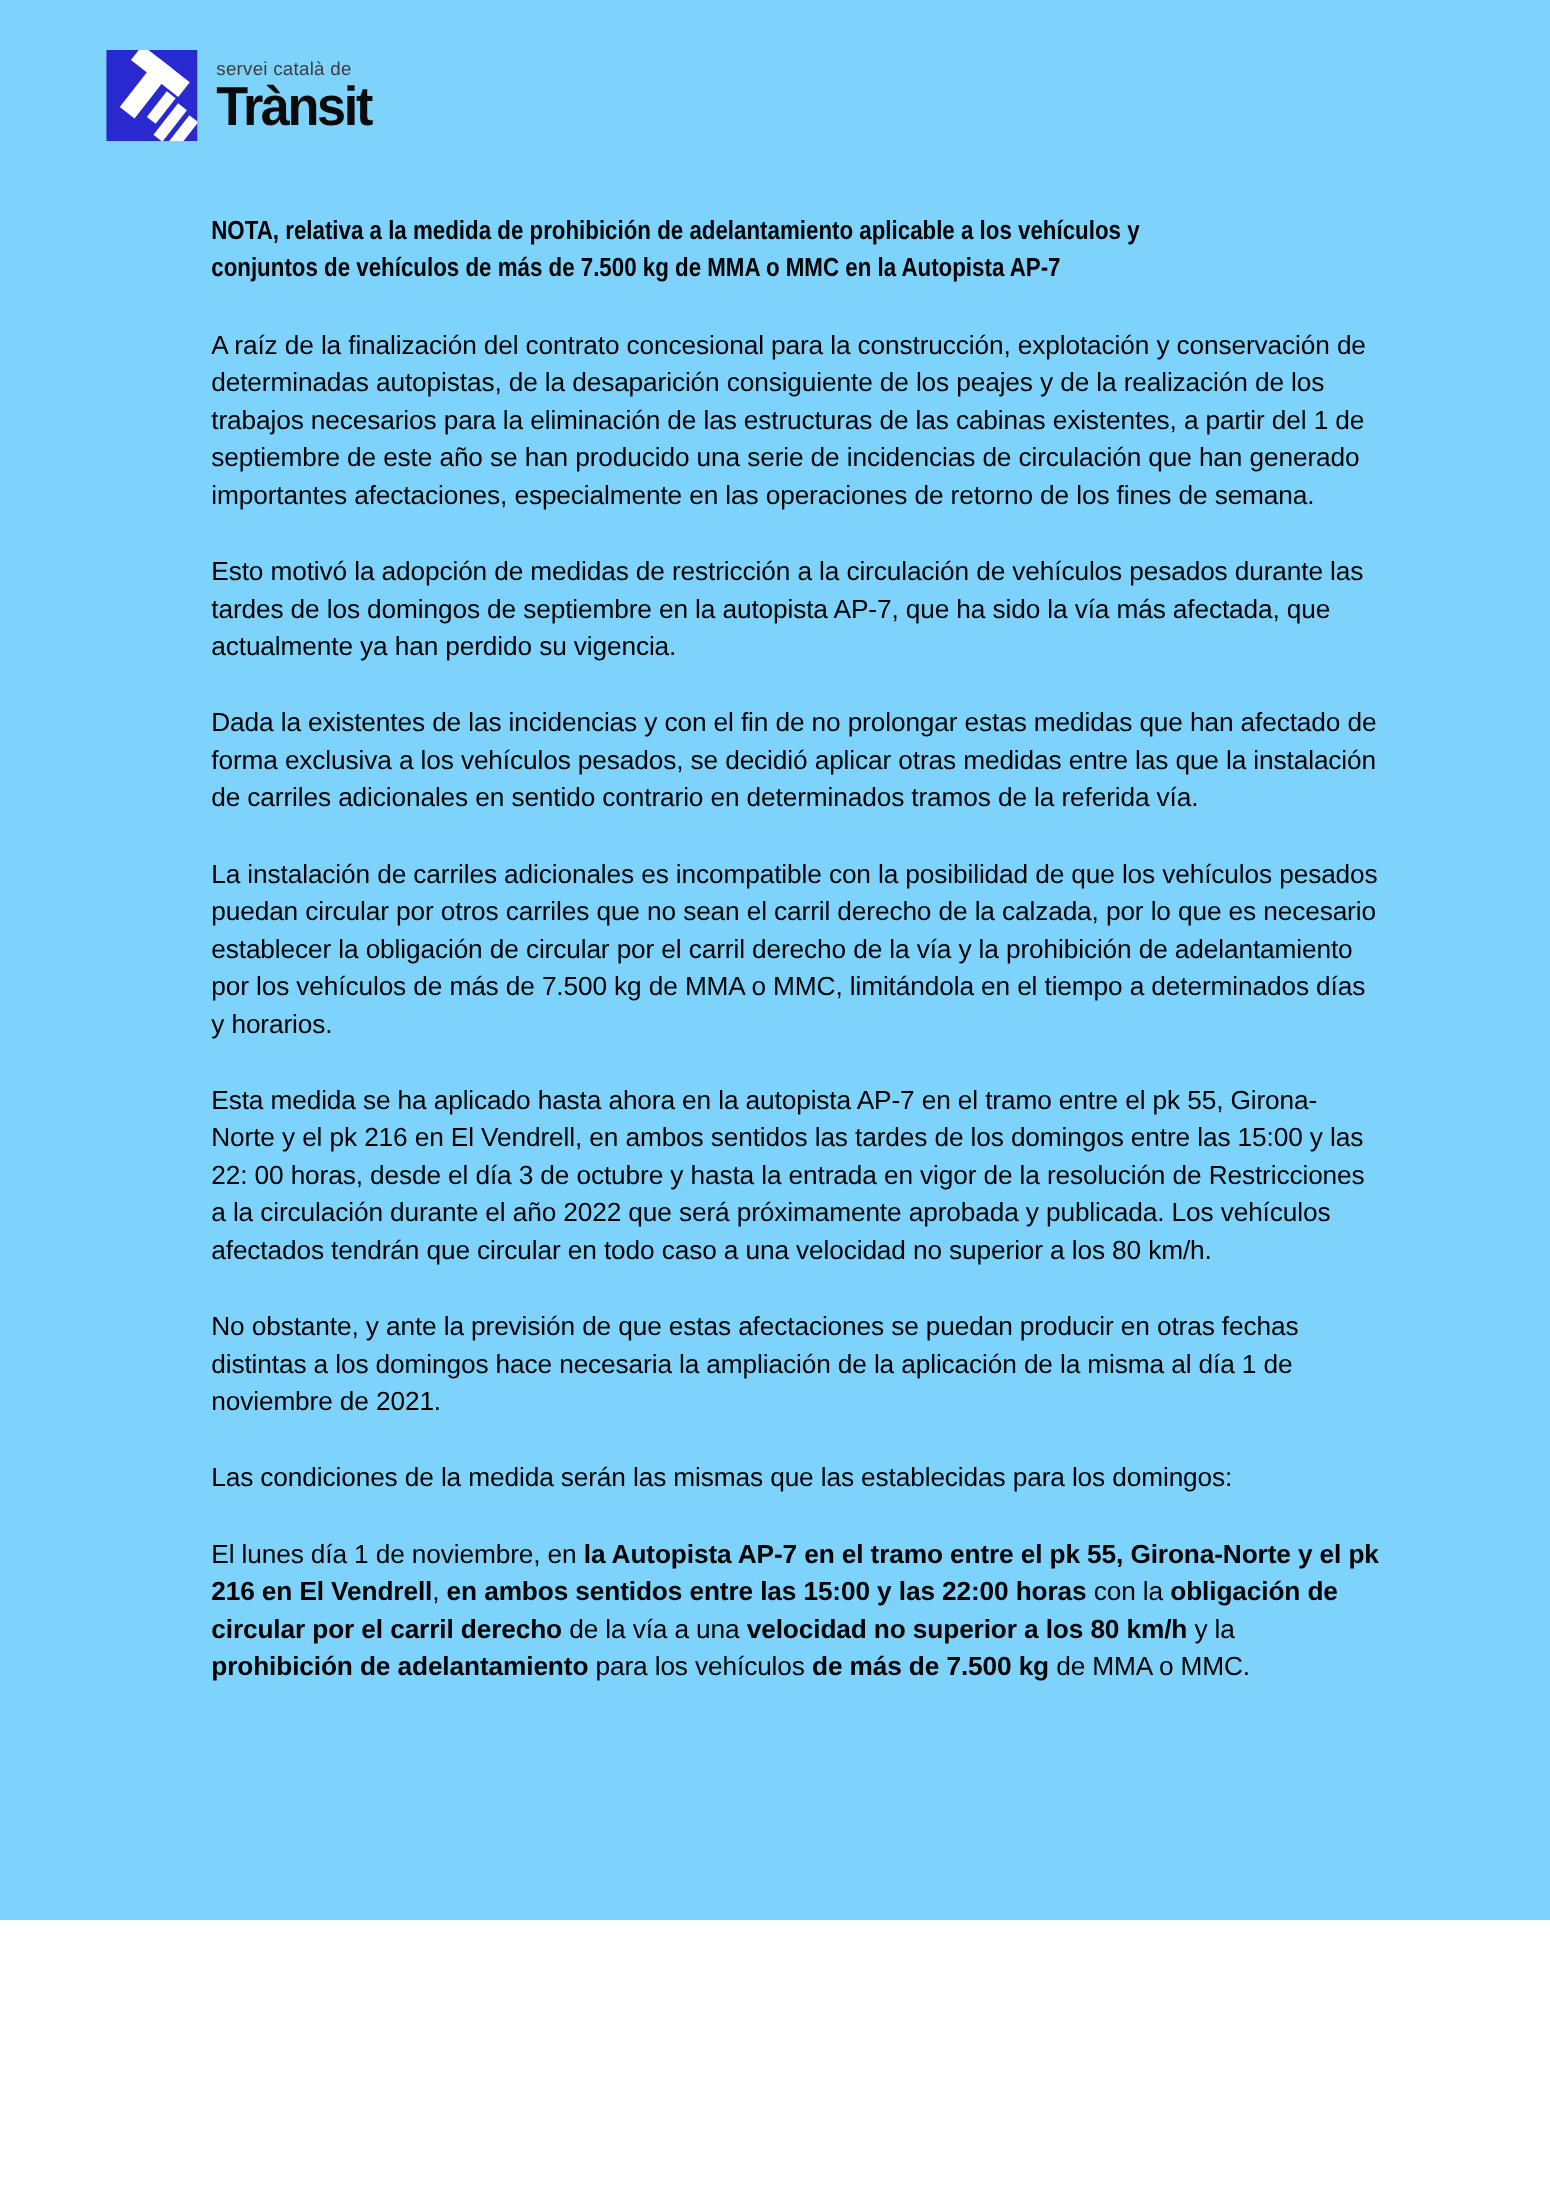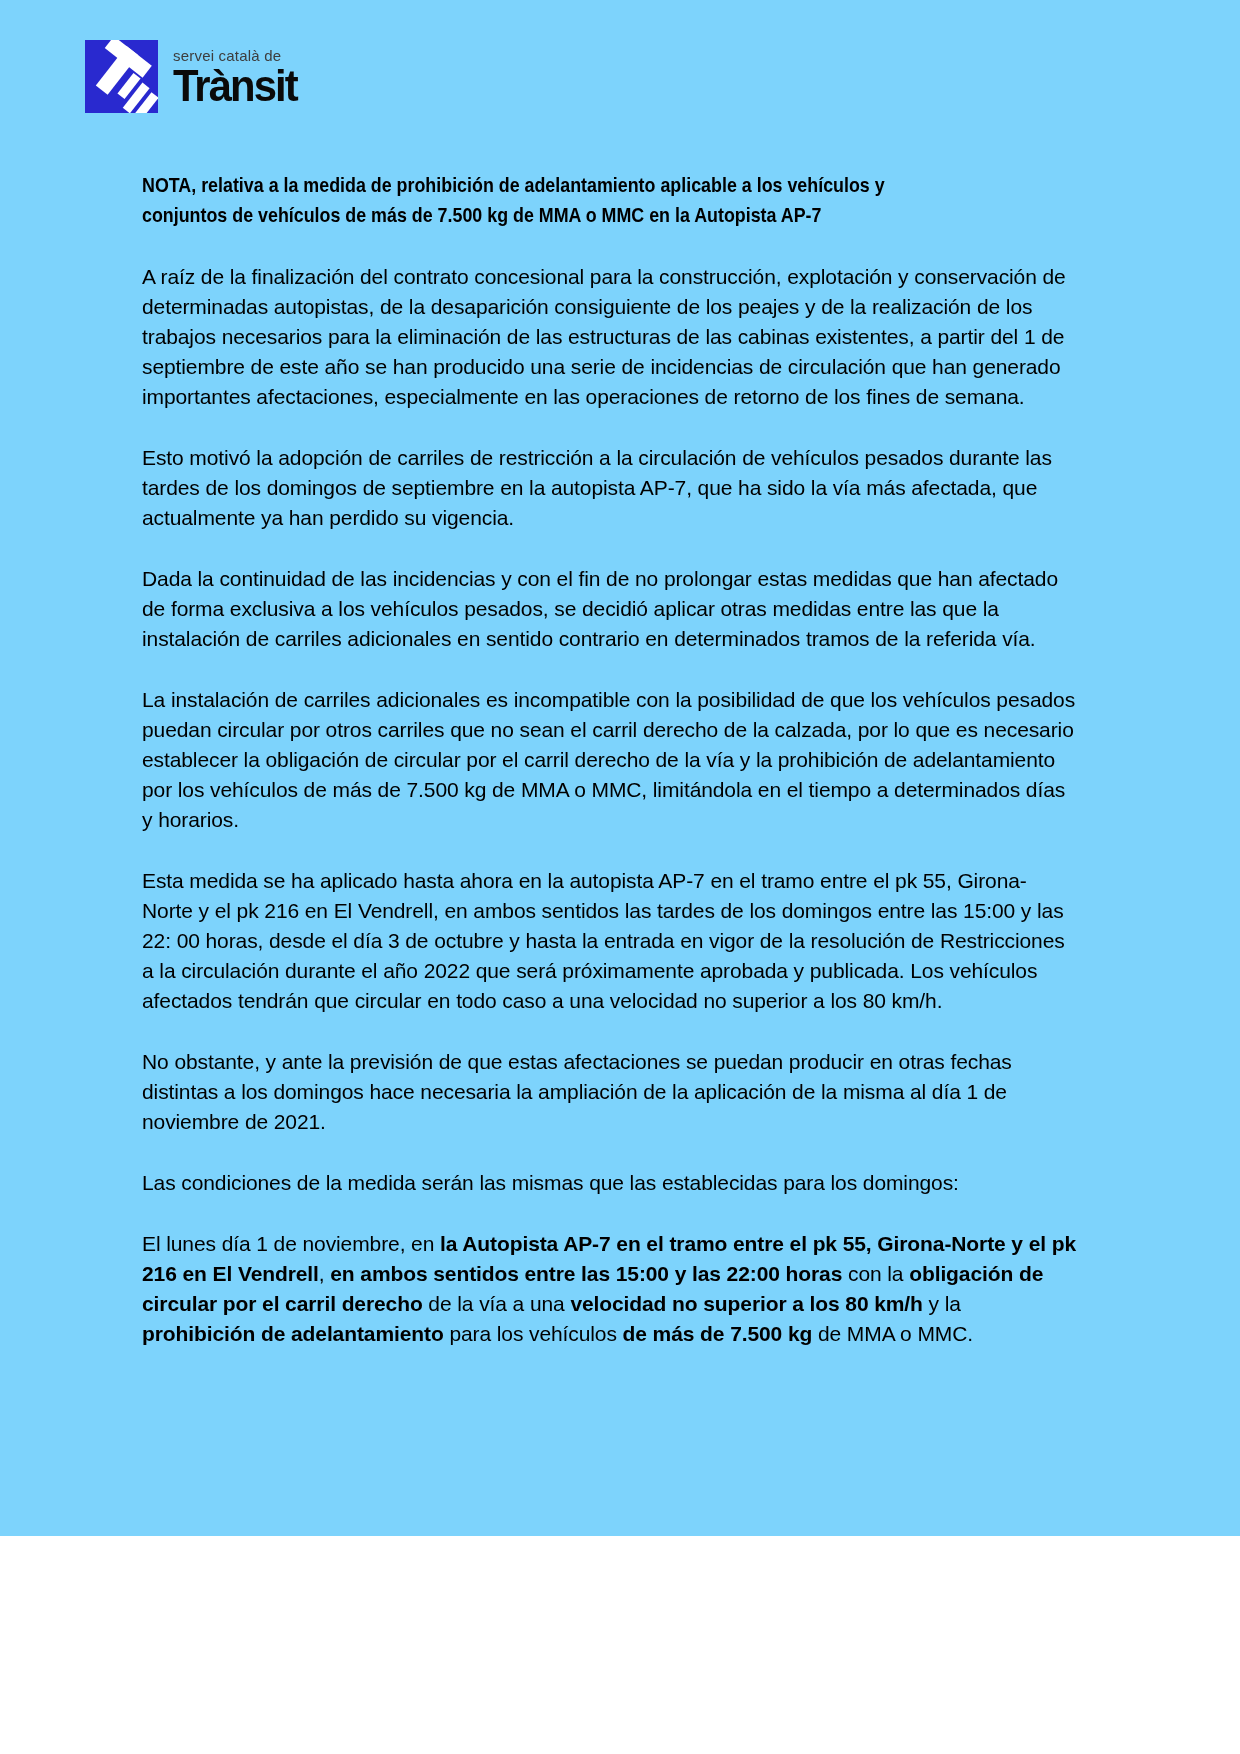--- a/index.html
+++ b/index.html
@@ -35,21 +35,21 @@
     font-weight: bold;
     letter-spacing: -2px;
     color: #0a0a0a;
     transform: scaleX(0.95);
     transform-origin: 0 0;
   }
 
   
   .content {
     position: absolute;
-    left: 142px;
+    left: 169px;
     top: 170px;
     width: 934px;
   }
   .doc-title {
     font-weight: bold;
     font-size: 21px;
     line-height: 30px;
     white-space: pre;
     transform: scaleX(0.85);
     transform-origin: 0 0;
@@ -110,22 +110,22 @@
       <div class="logo-tagline">servei català de</div>
       <div class="logo-brand">Trànsit</div>
     </div>
   </div>
 
   <div class="content">
     <div class="doc-title">NOTA, relativa a la medida de prohibición de adelantamiento aplicable a los vehículos y
 conjuntos de vehículos de más de 7.500 kg de MMA o MMC en la Autopista AP-7</div>
 
     <p>A raíz de la finalización del contrato concesional para la construcción, explotación y conservación de determinadas autopistas, de la desaparición consiguiente de los peajes y de la realización de los trabajos necesarios para la eliminación de las estructuras de las cabinas existentes, a partir del 1 de septiembre de este año se han producido una serie de incidencias de circulación que han generado importantes afectaciones, especialmente en las operaciones de retorno de los fines de semana.</p>
-    <p>Esto motivó la adopción de carriles de restricción a la circulación de vehículos pesados durante las tardes de los domingos de septiembre en la autopista AP-7, que ha sido la vía más afectada, que actualmente ya han perdido su vigencia.</p>
-    <p>Dada la continuidad de las incidencias y con el fin de no prolongar estas medidas que han afectado de forma exclusiva a los vehículos pesados, se decidió aplicar otras medidas entre las que la instalación de carriles adicionales en sentido contrario en determinados tramos de la referida vía.</p>
+    <p>Esto motivó la adopción de medidas de restricción a la circulación de vehículos pesados durante las tardes de los domingos de septiembre en la autopista AP-7, que ha sido la vía más afectada, que actualmente ya han perdido su vigencia.</p>
+    <p>Dada la existentes de las incidencias y con el fin de no prolongar estas medidas que han afectado de forma exclusiva a los vehículos pesados, se decidió aplicar otras medidas entre las que la instalación de carriles adicionales en sentido contrario en determinados tramos de la referida vía.</p>
     <p>La instalación de carriles adicionales es incompatible con la posibilidad de que los vehículos pesados puedan circular por otros carriles que no sean el carril derecho de la calzada, por lo que es necesario establecer la obligación de circular por el carril derecho de la vía y la prohibición de adelantamiento por los vehículos de más de 7.500 kg de MMA o MMC, limitándola en el tiempo a determinados días y horarios.</p>
     <p>Esta medida se ha aplicado hasta ahora en la autopista AP-7 en el tramo entre el pk 55, Girona-Norte y el pk 216 en El Vendrell, en ambos sentidos las tardes de los domingos entre las 15:00 y las 22: 00 horas, desde el día 3 de octubre y hasta la entrada en vigor de la resolución de Restricciones a la circulación durante el año 2022 que será próximamente aprobada y publicada. Los vehículos afectados tendrán que circular en todo caso a una velocidad no superior a los 80 km/h.</p>
     <p>No obstante, y ante la previsión de que estas afectaciones se puedan producir en otras fechas distintas a los domingos hace necesaria la ampliación de la aplicación de la misma al día 1 de noviembre de 2021.</p>
     <p>Las condiciones de la medida serán las mismas que las establecidas para los domingos:</p>
 
     <p><span>El lunes día 1 de noviembre, en </span><strong>la Autopista AP-7 en el tramo entre el pk 55, Girona-Norte y el pk 216 en El Vendrell</strong><span>, </span><strong>en ambos sentidos entre las 15:00 y las 22:00 horas</strong><span> con la </span><strong>obligación de circular por el carril derecho</strong><span> de la vía a una </span><strong>velocidad no superior a los 80 km/h</strong><span> y la </span><strong>prohibición de adelantamiento</strong><span> para los vehículos </span><strong>de más de 7.500 kg</strong><span> de MMA o MMC.</span></p>
 
   </div>
 
   <div class="footer">

